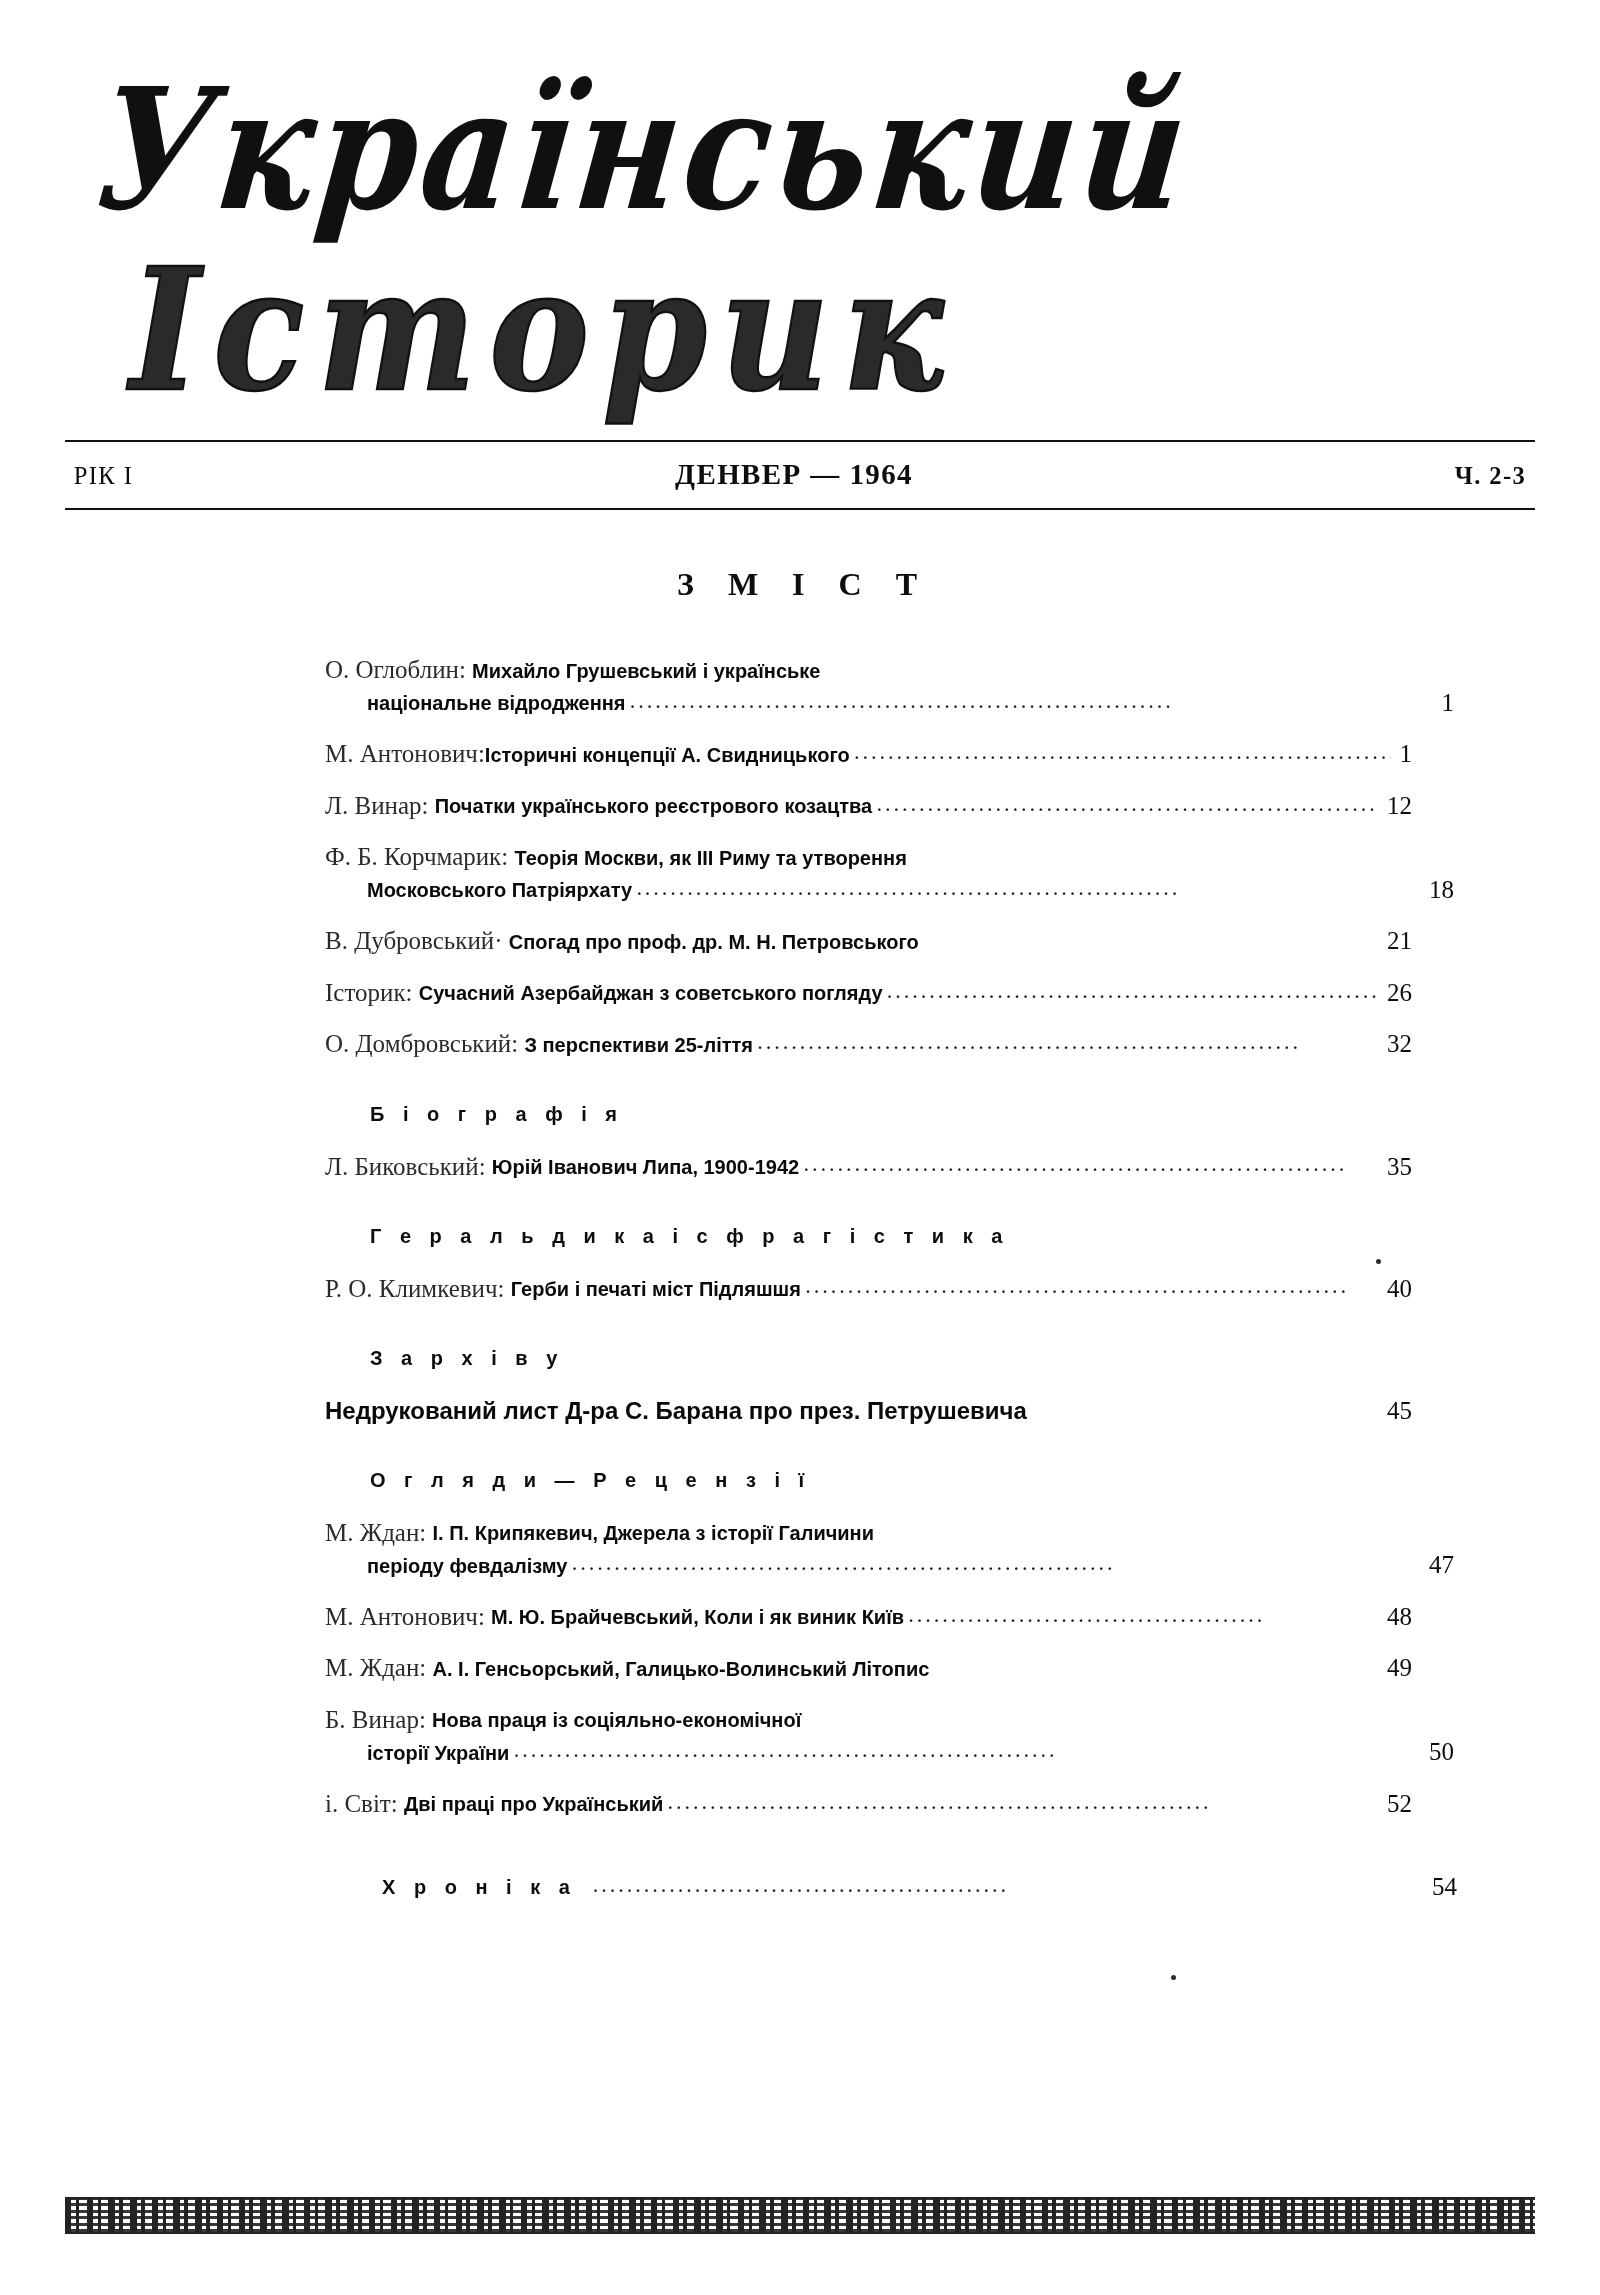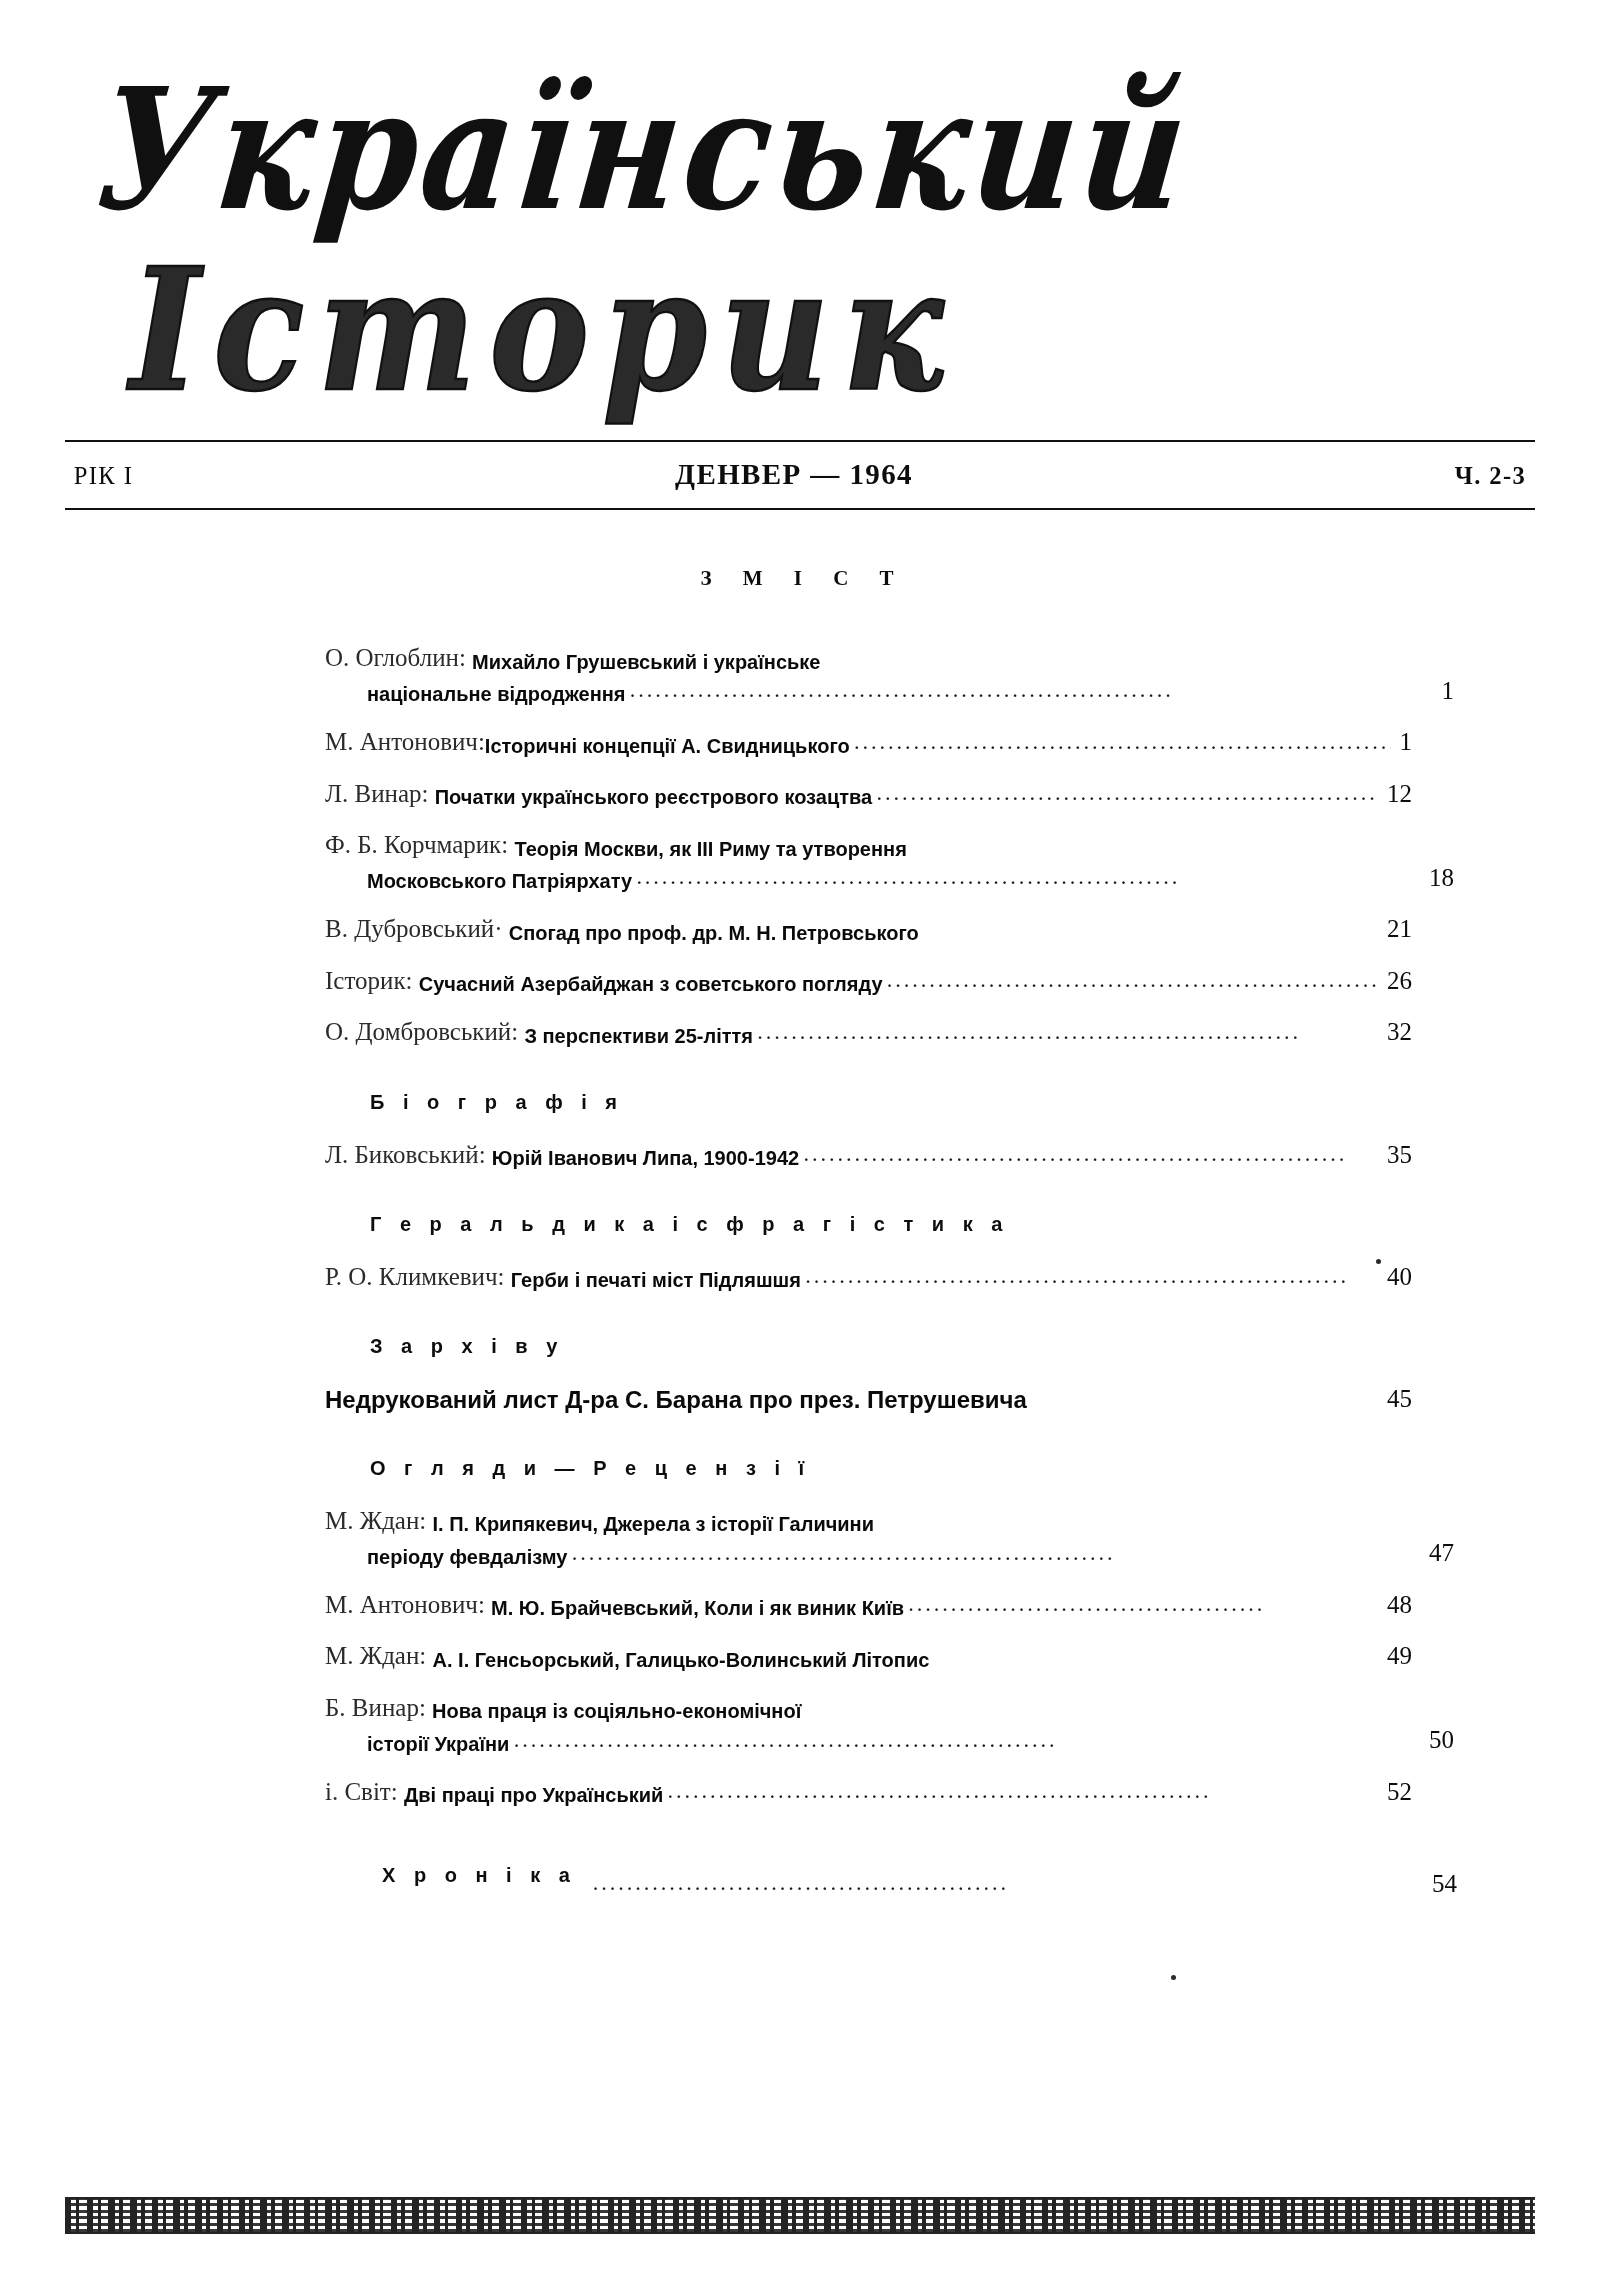--- a/index.html
+++ b/index.html
@@ -105,36 +105,36 @@
   }
   .issue-right { font-weight: 700; }
 
   
   .toc-wrap {
     margin-top: 56px;
     padding: 0 123px 0 260px;
   }
   .toc-heading {
     text-align: center;
-    font-size: 21px;
+    font-size: 32px;
     font-weight: 700;
     letter-spacing: 13px;
     margin-bottom: 51px;
     margin-left: -130px;
   }
 
   .entry {
     font-size: 25px;
     line-height: 1.30;
     margin-bottom: 19px;
     position: relative;
   }
   .entry .ln {
     display: flex;
-    align-items: flex-end;
+    align-items: center;
     width: 100%;
   }
   .entry .ln.indent { padding-left: 42px; }
   .author {
     font-family: "Liberation Serif", serif;
     color: #2b2b2b;
     white-space: nowrap;
   }
   .title {
     font-family: "Liberation Sans", sans-serif;

